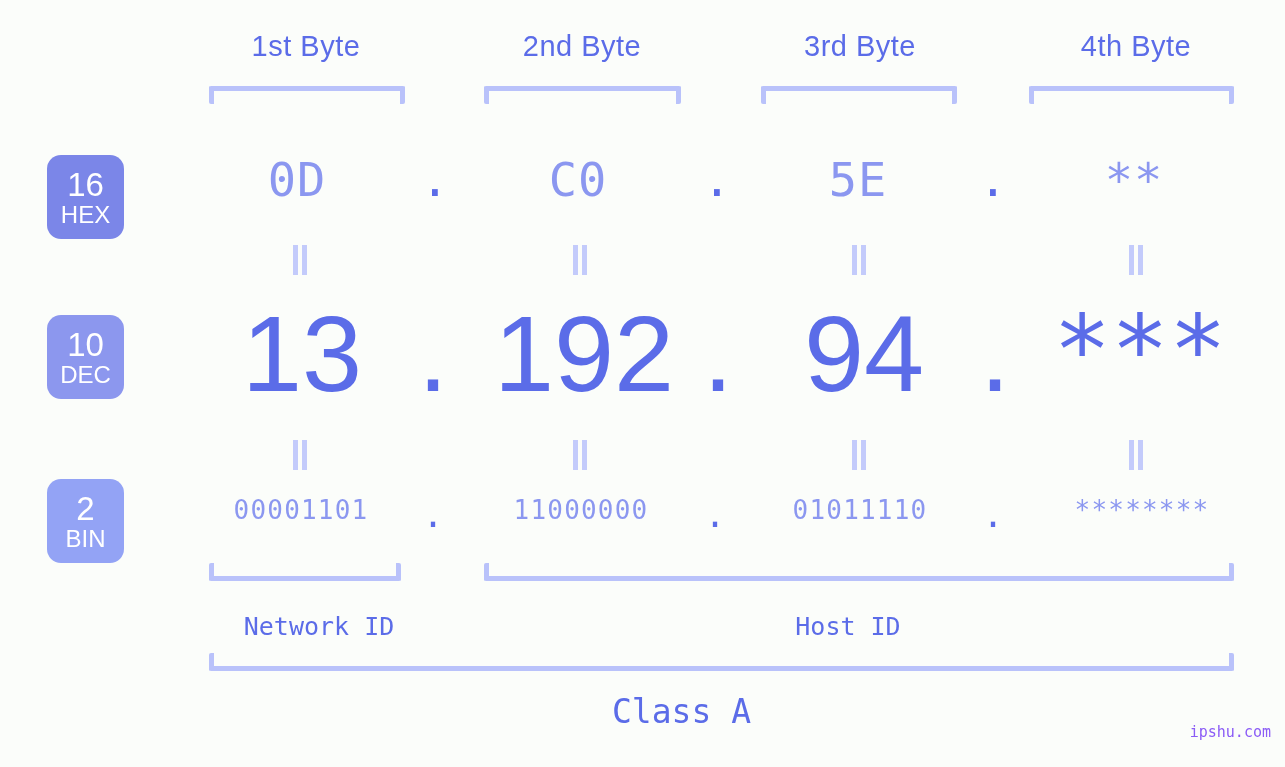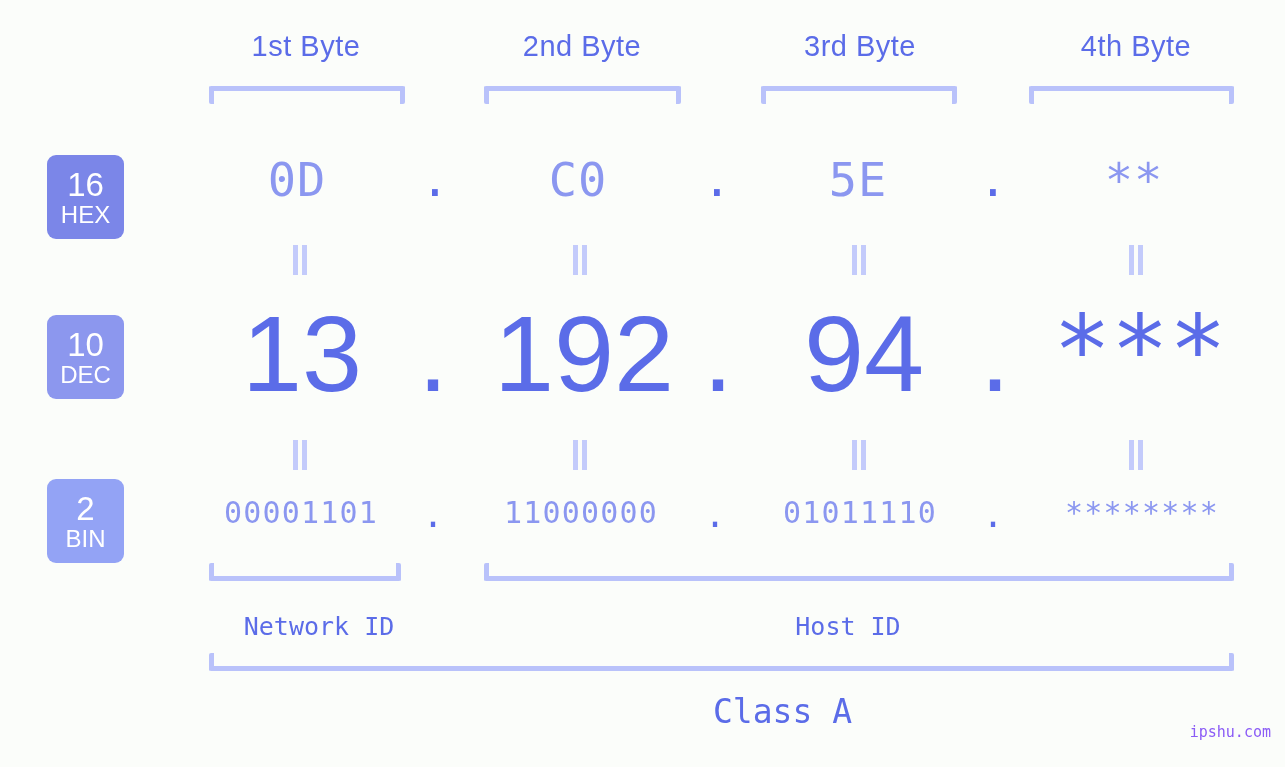--- a/index.html
+++ b/index.html
@@ -52,21 +52,21 @@
     border-right: 5px solid #b9c2fa;
     box-sizing: border-box;
     border-radius: 2px;
   }
 
   
   .badge {
     position: absolute;
     left: 47px;
     width: 77px;
-    border-radius: 9px;
+    border-radius: 14px;
     color: #ffffff;
     text-align: center;
     font-family: "Liberation Sans", sans-serif;
     display: flex;
     flex-direction: column;
     align-items: center;
     justify-content: center;
     line-height: 1;
   }
   .badge .num {
@@ -143,21 +143,21 @@
     line-height: 1.08;
     text-align: center;
   }
 
   
   .bin-cell {
     position: absolute;
     top: 495px;
     text-align: center;
     font-family: "DejaVu Sans Mono", monospace;
-    font-size: 30px;
+    font-size: 26px;
     color: #8b97f0;
     white-space: nowrap;
     letter-spacing: 1.2px;
   }
   .bin-dot {
     position: absolute;
     top: 495px;
     font-family: "DejaVu Sans Mono", monospace;
     font-size: 35px;
     color: #5b6ce8;
@@ -172,21 +172,21 @@
     font-family: "DejaVu Sans Mono", monospace;
     font-size: 25px;
     color: #5b6ce8;
     white-space: nowrap;
   }
 
   
   #class-label {
     position: absolute;
     top: 692px;
-    text-align: right;
+    text-align: left;
     font-family: "DejaVu Sans Mono", monospace;
     font-size: 33px;
     color: #5b6ce8;
     white-space: nowrap;
   }
 
   
   #watermark {
     position: absolute;
     right: 14px;

